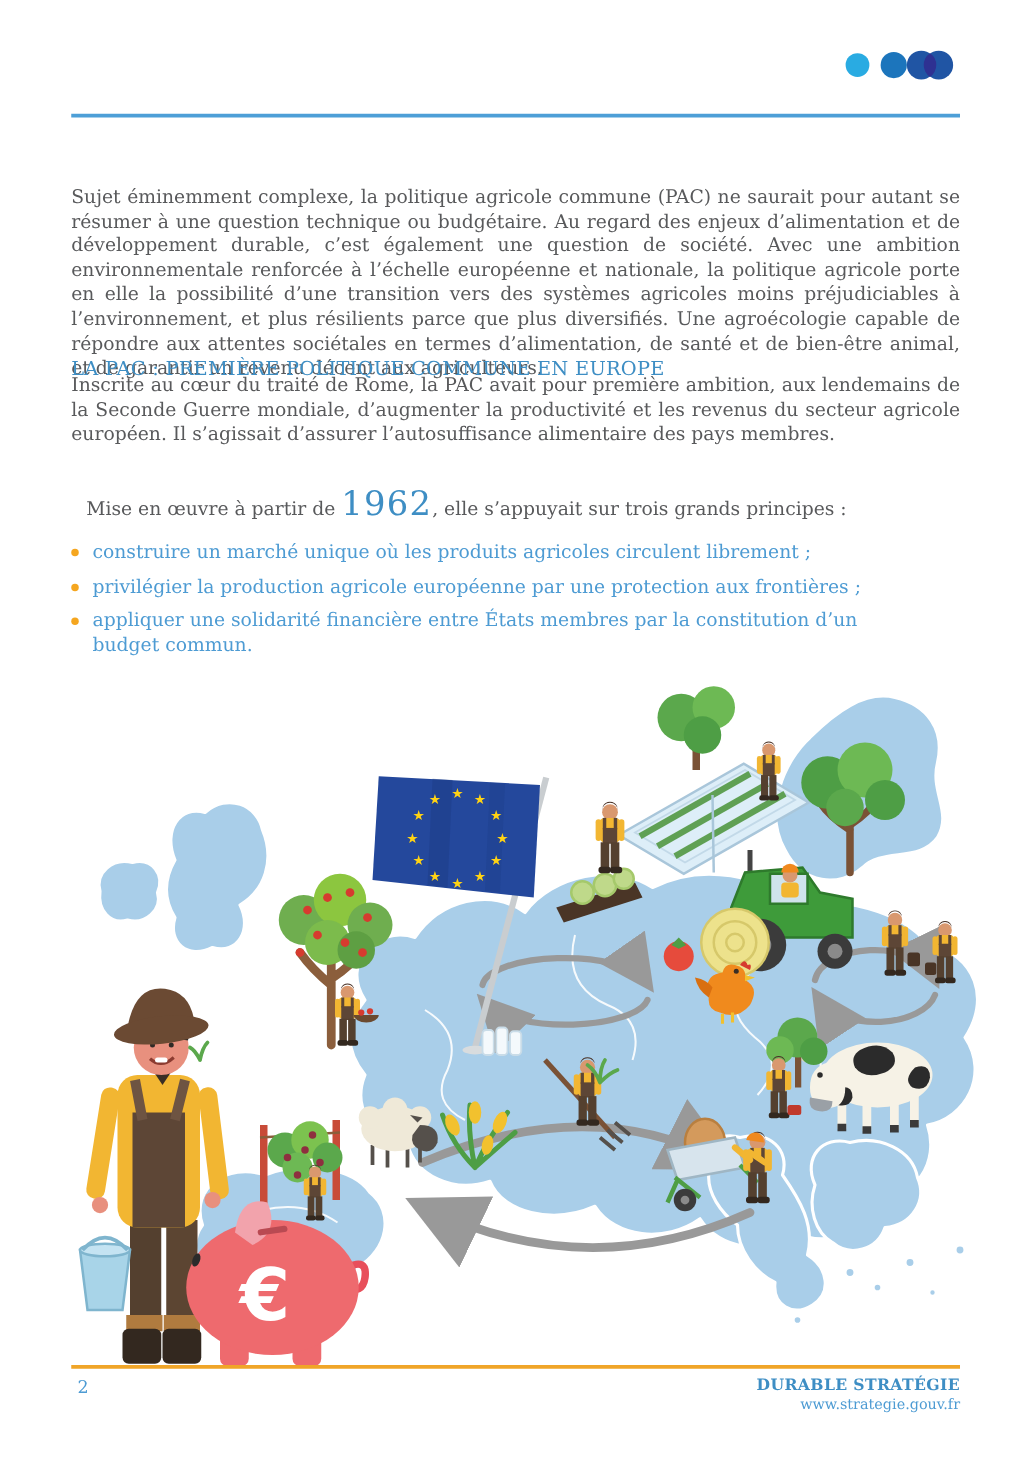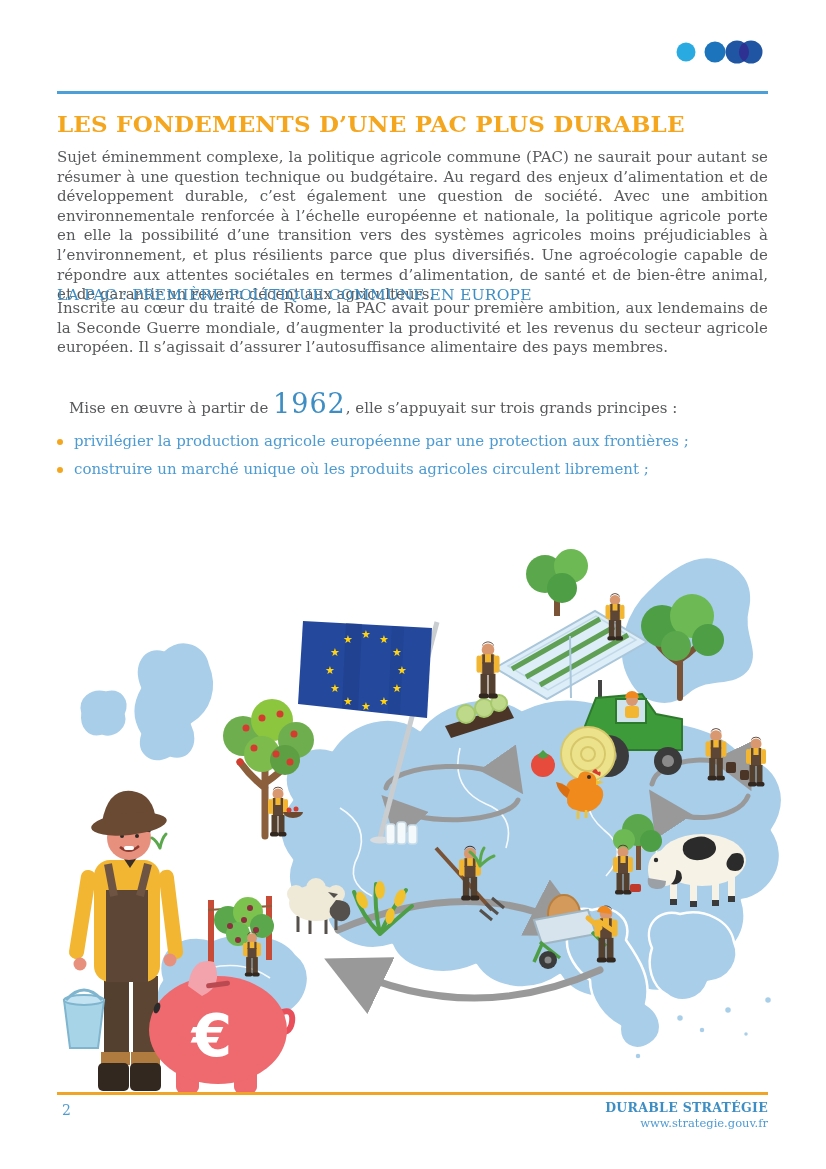--- a/index.html
+++ b/index.html
@@ -63,33 +63,33 @@
   <svg class="logo" viewBox="0 0 100 32" aria-hidden="true">
     <circle cx="14" cy="16" r="9.5" fill="#29ABE2"></circle>
     <circle cx="43" cy="16" r="10.5" fill="#1C75BC"></circle>
     <circle cx="65" cy="16" r="11.5" fill="#2055A4"></circle>
     <circle cx="79" cy="16" r="11.5" fill="#2055A4"></circle>
     <path d="M72,6.5 a11.5,11.5 0 0 1 0,19 a11.5,11.5 0 0 1 0,-19 Z" fill="#2E3192"></path>
   </svg>
 
   <div class="rule-top"></div>
 
-  <h1 class="title">LES FONDEMENTS D’UNE PAC PLUS DURABLE</h1>
 
   <p class="p-body p-intro">Sujet éminemment complexe, la politique agricole commune (PAC) ne saurait pour autant se résumer à une question technique ou budgétaire. Au regard des enjeux d’alimentation et de développement durable, c’est également une question de société. Avec une ambition environnementale renforcée à l’échelle européenne et nationale, la politique agricole porte en elle la possibilité d’une transition vers des systèmes agricoles moins préjudiciables à l’environnement, et plus résilients parce que plus diversifiés. Une agroécologie capable de répondre aux attentes sociétales en termes d’alimentation, de santé et de bien-être animal, et de garantir un revenu décent aux agriculteurs.</p>
 
   <h2 class="h2">LA PAC : PREMIÈRE POLITIQUE COMMUNE EN EUROPE</h2>
 
   <p class="p-body p-section">Inscrite au cœur du traité de Rome, la PAC avait pour première ambition, aux lendemains de la Seconde Guerre mondiale, d’augmenter la productivité et les revenus du secteur agricole européen. Il s’agissait d’assurer l’autosuffisance alimentaire des pays membres.</p>
 
   <p class="principles-intro"><span>Mise en œuvre à partir de </span><span class="year">1962</span><span>, elle s’appuyait sur trois grands principes :</span></p>
 
   <ul class="principles">
+    <li><span class="dot"></span><span>construire un marché unique où les produits agricoles circulent librement ;</span></li>
     <li><span class="dot"></span><span>privilégier la production agricole européenne par une protection aux frontières ;</span></li>
-    <li><span class="dot"></span><span>construire un marché unique où les produits agricoles circulent librement ;</span></li>
+    <li><span class="dot"></span><span>appliquer une solidarité financière entre États membres par la constitution d’un budget commun.</span></li>
   </ul>
 
   <svg class="illustration" viewBox="0 0 750 545" aria-hidden="true">
     <defs>
       <marker id="ah" markerWidth="9" markerHeight="9" refX="6.5" refY="4.5" orient="auto">
         <path d="M0,0 L9,4.5 L0,9 Z" fill="#999999"></path>
       </marker>
       <g id="farmer">
         <circle cx="0" cy="-42" r="5.5" fill="#D9986F"></circle>
         <path d="M-5.5,-43 A5.5,5.5 0 0 1 5.5,-43 L5,-46 A5.5,5.5 0 0 0 -5,-46 Z" fill="#4A3328"></path>

